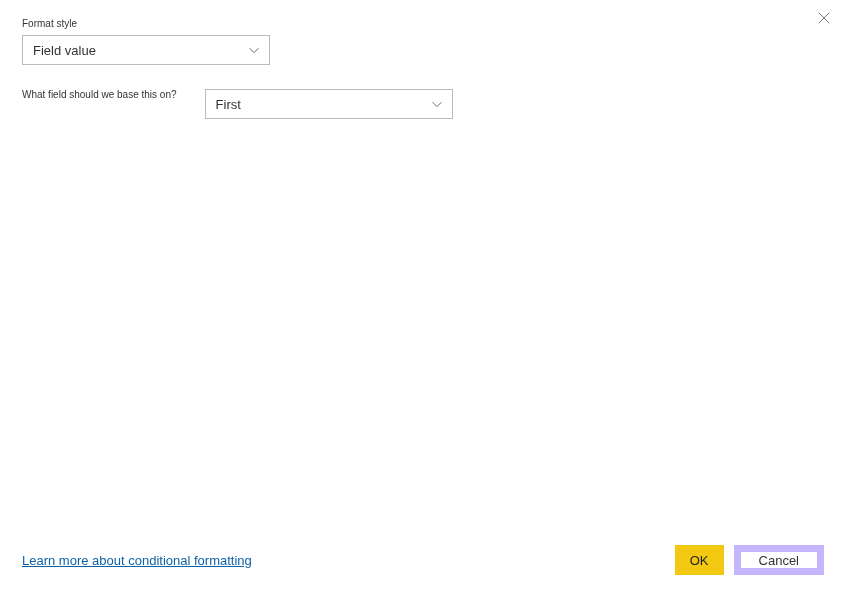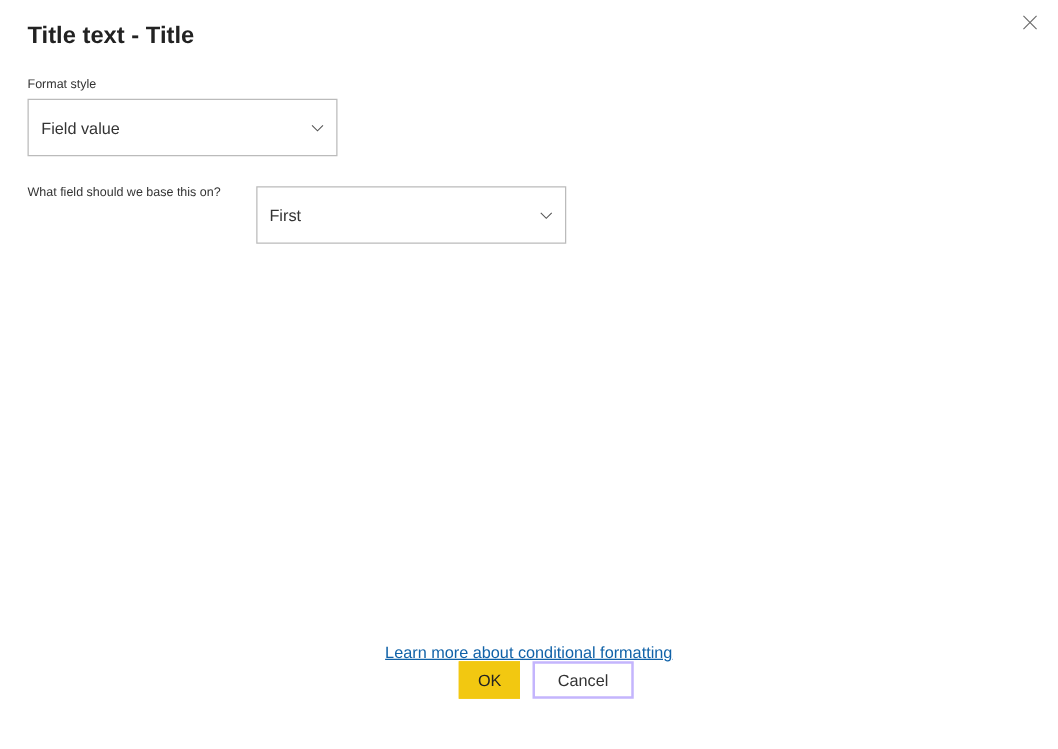--- a/index.html
+++ b/index.html
@@ -39,21 +39,21 @@
     }
     .label {
       font-size: 10px;
       color: #333;
       margin-bottom: 6px;
     }
     .dropdown {
       position: relative;
       border: 1px solid #bbb;
       background: #fff;
-      height: 46px;
+      height: 30px;
       display: flex;
       align-items: center;
       padding: 0 32px 0 10px;
       font-size: 13px;
       color: #333;
       cursor: pointer;
     }
     .dropdown .chev {
       position: absolute;
       right: 8px;
@@ -69,25 +69,24 @@
     .row1 { margin-bottom: 24px; }
     .row2 { display: flex; gap: 28px; }
     .col { display: flex; flex-direction: column; }
     .dd-format { width: 248px; }
     .dd-field { width: 248px; }
     .dd-summar { width: 248px; }
     .footer {
       position: absolute;
       left: 22px;
       right: 22px;
-      bottom: 40px;
+      bottom: 24px;
       display: flex;
       align-items: center;
       justify-content: space-between;
-      flex-direction: column;
     }
     .learn-link {
       color: #1062a8;
       text-decoration: underline;
       font-size: 13px;
       cursor: pointer;
     }
     .buttons { display: flex; gap: 10px; }
     .btn {
       height: 30px;
@@ -104,40 +103,39 @@
     .btn-ok {
       background: #f2c811;
       border: 1px solid #f2c811;
       color: #222;
       font-weight: 400;
       padding: 12px 14px;
       margin-left: 28px;
     }
     .btn-cancel {
       background: #fff;
-      border: 2px solid #c4b5fd;
+      border: 7px solid #c4b5fd;
       color: #333;
       padding: 0 18px;
     }
   </style>
 </head>
 <body>
 
 <div class="container">
 
   <div class="close-btn">
     <span>
       <svg viewBox="0 0 16 16" stroke="currentColor" stroke-width="1" fill="none">
         <line x1="2" y1="2" x2="14" y2="14"></line>
         <line x1="14" y1="2" x2="2" y2="14"></line>
       </svg>
     </span>
   </div>
 
-  <h1 class="title">Title text - Title</h1>
 
   <div class="row1">
     <div class="label">Format style</div>
     <div class="dropdown dd-format">
       <span>Field value</span>
       <span class="chev">
         <svg viewBox="0 0 16 16" stroke="currentColor" stroke-width="1" fill="none">
           <polyline points="3,6 8,11 13,6"></polyline>
         </svg>
       </span>

